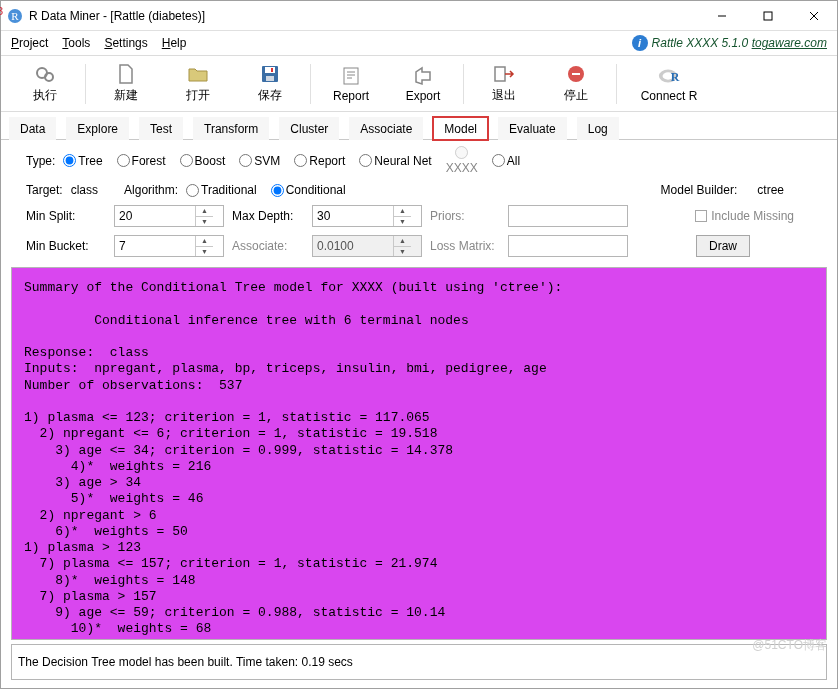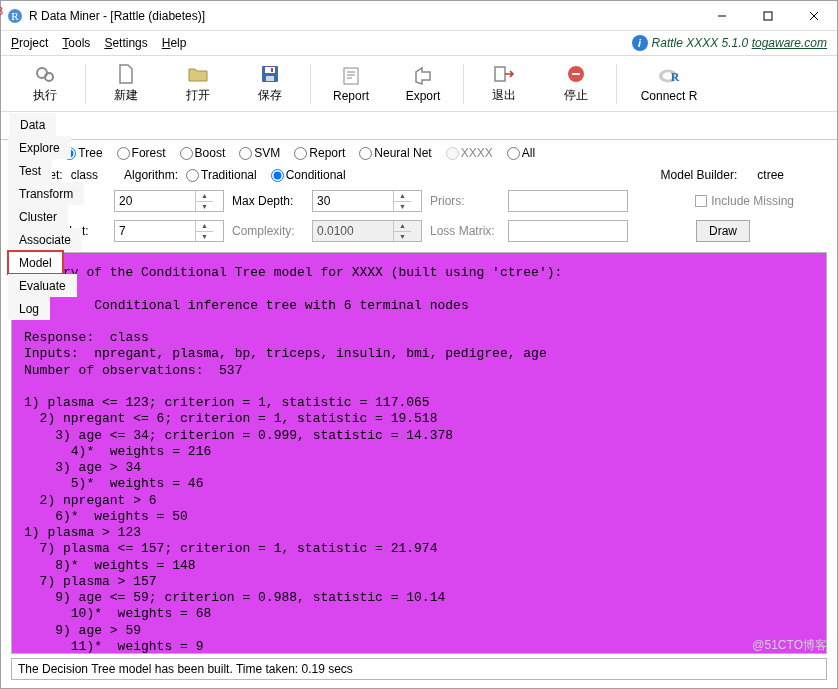--- a/index.html
+++ b/index.html
@@ -16,43 +16,43 @@
   .menubar .right { margin-left:auto; display:flex; align-items:center; gap:4px; padding-right:6px;}
   .infoicon { width:16px; height:16px; border-radius:50%; background:#2d7dd2; color:#fff; display:inline-flex; align-items:center; justify-content:center; font-style:italic; font-weight:bold; font-size:11px;}
   .vlink { color:#14532d; font-style:italic; }
   .vlink .ul { text-decoration:underline; }
   .sep { height:1px; background:#dcdcdc; }
   .toolbar { height:56px; display:flex; align-items:center; padding:4px 8px; gap:0; border-bottom:1px solid #dcdcdc;}
   .tbtn { width:72px; display:flex; flex-direction:column; align-items:center; gap:2px; font-size:12px; }
   .tbtn.wide { width:96px;}
   .tbtn .ic { width:22px; height:22px; display:flex; align-items:center; justify-content:center; }
   .vsep { width:1px; height:40px; background:#e0e0e0; margin:0 4px; }
-  .tabs { display:flex; align-items:flex-start; padding:0 8px; height:28px; gap:0; border-bottom:1px solid #c9c9c9;flex-direction:column;}
+  .tabs { display:flex; align-items:flex-end; padding:0 8px; height:28px; gap:11px; border-bottom:1px solid #c9c9c9;}
   .tab { padding:4px 10px; border:1px solid transparent; border-bottom:none; font-size:12px; background:#f6f6f6; position:relative; top:1px;}
   .tab + .tab { margin-left:-1px;}
   .tab.active { background:#fff; border-color:#c9c9c9;}
   .tab.hl { outline:2px solid #d83b3b; outline-offset:-1px;}
   .panel { padding:6px 25px; display:flex; flex-direction:column; gap:8px; }
   .row { display:flex; align-items:center; gap:8px; }
   .row label.lbl { min-width:62px; }
   .radio { display:inline-flex; align-items:center; gap:2px; margin-right:6px;}
   .radio input { margin:0; }
   .numfield { display:flex; align-items:stretch; border:1px solid #b5b5b5; height:22px; width:110px; background:#fff;}
   .numfield.disabled { background:#f0f0f0; color:#888;}
   .numfield input { border:none; width:80px; padding:0 4px; font-size:12px; outline:none; background:transparent; }
   .spin { width:18px; border-left:1px solid #c8c8c8; display:flex; flex-direction:column;}
   .spin div { flex:1; display:flex; align-items:center; justify-content:center; font-size:7px; line-height:1; color:#555;}
   .spin div:first-child { border-bottom:1px solid #c8c8c8;}
   .tfield { border:1px solid #b5b5b5; height:22px; width:120px; background:#fff;}
   .btn { border:1px solid #a6a6a6; background:#efefef; padding:3px 12px; font-size:12px;}
   .chk { display:inline-flex; align-items:center; gap:4px; color:#888;}
   .chk .box { width:12px; height:12px; border:1px solid #a6a6a6; background:#fff;}
   .output { flex:1; margin:4px 10px 4px 10px; border:1px solid #b5b5b5; background:#d946ef; padding:12px; font-family:"Courier New", monospace; font-size:13px; white-space:pre; overflow:auto; line-height:1.25;}
-  .status { height:22px; border:1px solid #b5b5b5; margin:0 10px 8px 10px; display:flex; align-items:center; padding:0 6px; font-size:12px; background:#fff;}
-  .gray { color:#888; }
+  .status { height:36px; border:1px solid #b5b5b5; margin:0 10px 8px 10px; display:flex; align-items:center; padding:0 6px; font-size:12px; background:#fff;}
+  .gray { color:#888;flex-direction:column; }
   .watermark { position:absolute; right:10px; bottom:34px; color:#d0d0d0; font-size:12px;}
   .side-red { position:absolute; left:-4px; top:4px; color:#c23; font-size:11px;}
 </style>
 </head>
 <body>
 
 <div class="window">
   <span class="side-red">3</span>
 
   <div class="titlebar">
@@ -284,21 +284,21 @@
 
     <div class="row">
       <label class="lbl" style="min-width:80px">Min Bucket:</label>
       <div class="numfield">
         <input value="7" style="">
         <div class="spin">
             <div>▲</div>
             <div>▼</div>
           </div>
       </div>
-      <label class="lbl gray" style="min-width:72px">Complexity:</label>
+      <label class="lbl gray" style="min-width:72px">Associate:</label>
       <div class="numfield disabled">
         <input disabled="" value="0.0100" style="">
         <div class="spin">
             <div>▲</div>
             <div>▼</div>
           </div>
       </div>
       <label class="lbl gray" style="min-width:70px">Loss Matrix:</label>
       <div class="tfield"></div>
       <span style="flex:1"></span>

